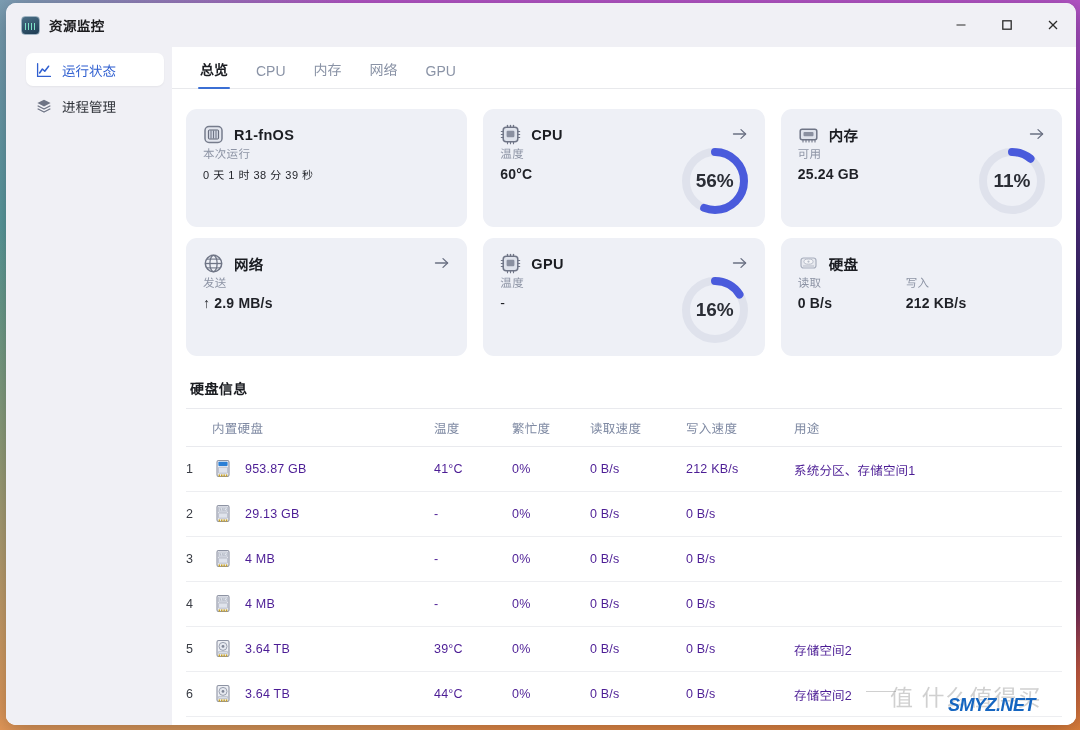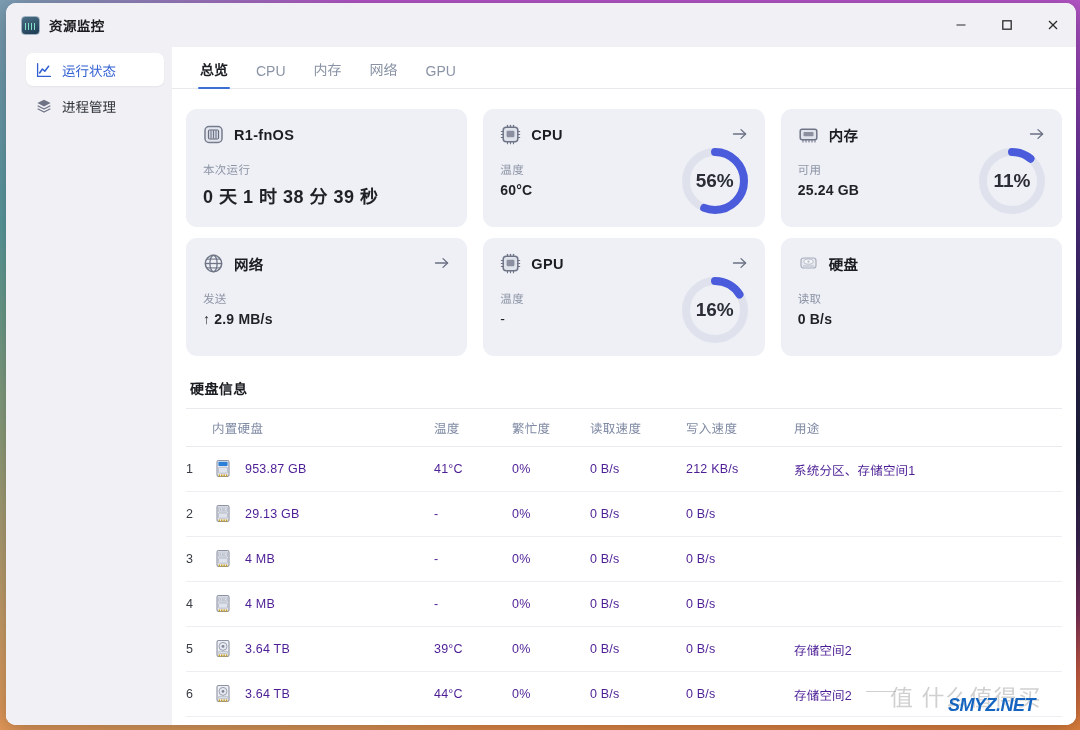--- a/index.html
+++ b/index.html
@@ -226,39 +226,39 @@
     position: absolute;
     right: 16px; top: 16px;
     width: 18px; height: 18px;
     color: #6a7082;
     cursor: default;
   }
   .card-arrow svg { display: block; }
 
   .metrics {
     display: flex;
-    margin-top: 16px;
+    margin-top: 0;
     gap: 0;
   }
   .metric { min-width: 108px; }
   .metric-label {
     font-size: 11.5px;
     color: #8d94a5;
     margin-bottom: 5px;
     letter-spacing: .3px;
   }
   .metric-value {
     font-size: 14px;
     color: #1f2127;
     font-weight: bold;
     letter-spacing: .2px;
     white-space: nowrap;
   }
   .metric-value.thin { font-weight: normal; font-size: 14px; }
-  .uptime { font-size: 18px; font-weight: bold; color: #1f2127; letter-spacing: .5px; }
+  .uptime { font-size: 11px; font-weight: normal; color: #1f2127; letter-spacing: .5px; }
 
   
   .gauge {
     position: absolute;
     right: 14px;
     bottom: 10px;
     width: 72px;
     height: 72px;
   }
   .gauge svg { display: block; transform: rotate(-90deg); }
@@ -614,20 +614,24 @@
                     <circle cx="10.5" cy="8.6" r="1.1" fill="#b6bbc8"></circle>
                     <line x1="5" y1="13" x2="16" y2="13" stroke="#b6bbc8" stroke-width="1"></line>
                   </svg>
                 </span>
                 <span class="card-title">硬盘</span>
               </div>
               <div class="metrics">
                 <div class="metric">
                   <div class="metric-label">读取</div>
                   <div class="metric-value">0 B/s</div>
+                </div>
+                <div class="metric">
+                  <div class="metric-label">写入</div>
+                  <div class="metric-value">212 KB/s</div>
                 </div>
               </div>
             </div>
 
           </div>
 
           <div class="section-title">硬盘信息</div>
 
           <table class="disk">
             <thead>

